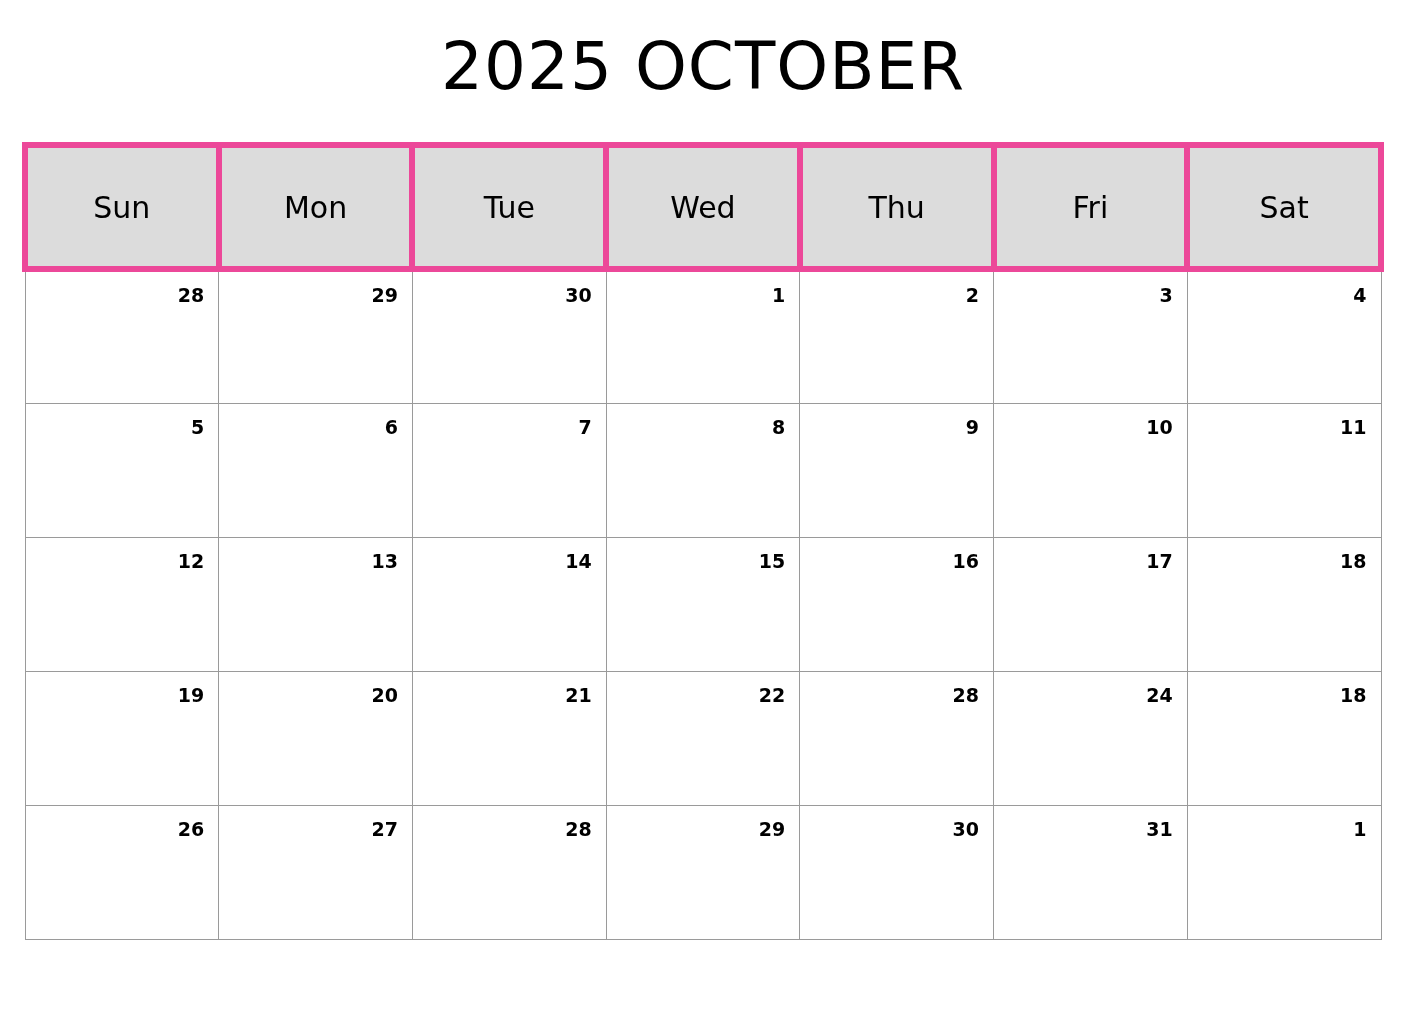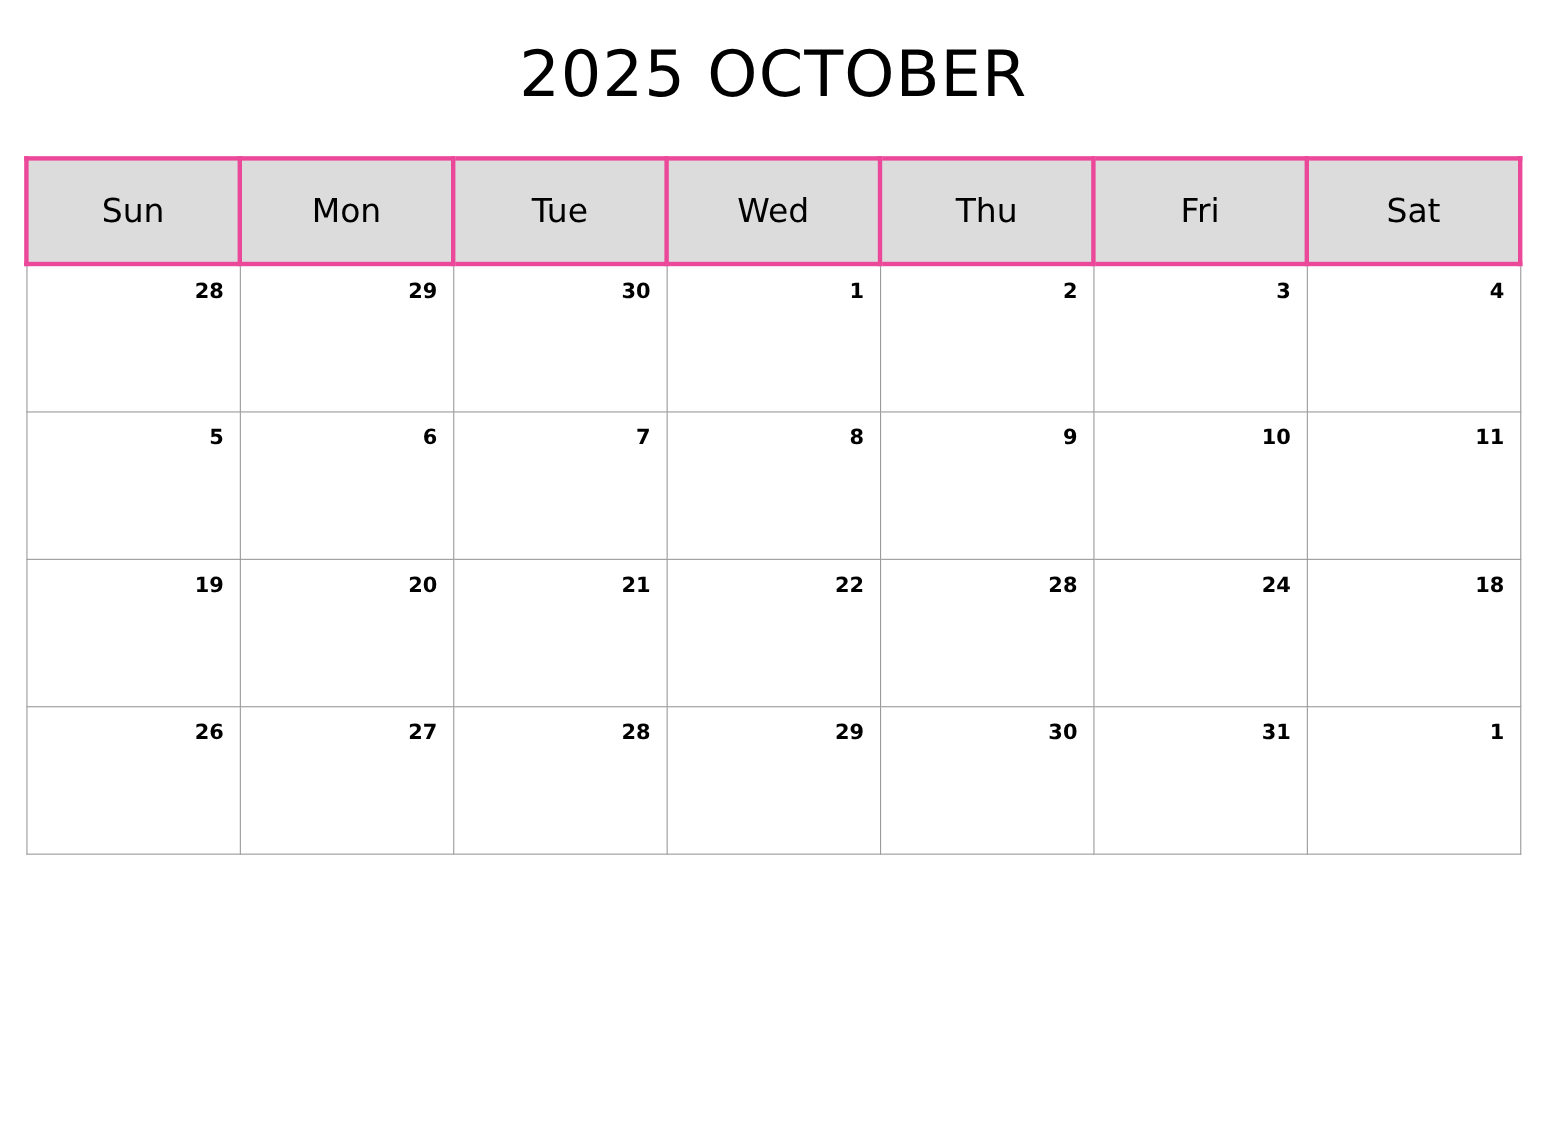--- a/index.html
+++ b/index.html
@@ -19,43 +19,43 @@
     width: 1406px;
     height: 1020px;
     box-sizing: border-box;
   }
   .cal-title {
     position: absolute;
     left: 0;
     top: 22px;
     width: 1406px;
     text-align: center;
-    font-size: 58px;
+    font-size: 66px;
     font-weight: 400;
     letter-spacing: 1px;
     line-height: 90px;
     font-family: "DejaVu Sans", "Liberation Sans", sans-serif;
   }
   .cal-grid {
     position: absolute;
     left: 22px;
     top: 142px;
     width: 1362px;
     border-collapse: collapse;
     table-layout: fixed;
   }
   .cal-grid th {
     height: 92px;
     background: #dcdcdc;
-    border: 4px solid #ec4899;
+    border: 6px solid #ec4899;
     font-size: 30px;
     font-weight: 400;
     text-align: center;
     vertical-align: middle;
-    padding: 0;
+    padding: 13px;
   }
   .cal-grid td {
     height: 134px;
     border: 1px solid #9a9a9a;
     background: #ffffff;
     vertical-align: top;
     text-align: right;
     padding: 12px 14px 12px 0;
     font-size: 19px;
     font-weight: bold;
@@ -105,20 +105,29 @@
       <tr>
         <td>5</td>
         <td>6</td>
         <td>7</td>
         <td>8</td>
         <td>9</td>
         <td>10</td>
         <td>11</td>
       </tr>
       <tr>
+        <td>12</td>
+        <td>13</td>
+        <td>14</td>
+        <td>15</td>
+        <td>16</td>
+        <td>17</td>
+        <td>18</td>
+      </tr>
+      <tr>
         <td>19</td>
         <td>20</td>
         <td>21</td>
         <td>22</td>
         <td>28</td>
         <td>24</td>
         <td>18</td>
       </tr>
       <tr>
         <td>26</td>

